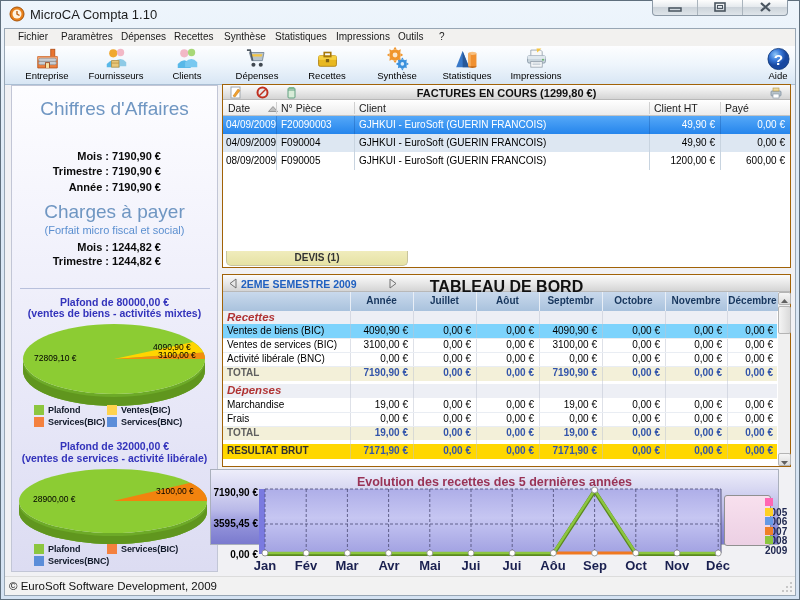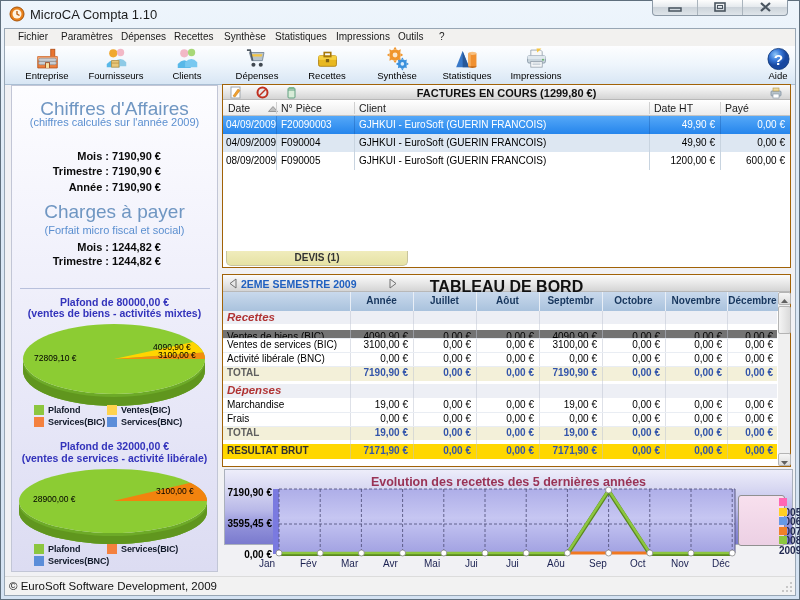--- a/index.html
+++ b/index.html
@@ -42,23 +42,23 @@
 
 .tab { position:absolute; height:15px; background:linear-gradient(180deg,#f0ecbc,#e6e2a4); border:1px solid #c8c49c; border-top:none; border-radius:0 0 5px 5px; text-align:center; font-size:10px; font-weight:bold; color:#333; line-height:14px; }
 
 .trow { position:absolute; left:0; width:554px; font-size:10px; color:#000; }
 .tcell { position:absolute; top:1px; }
 .num { text-align:right; }
 
 .sb { position:absolute; background:#f0f0f0; }
 .sbtn { position:absolute; left:0; width:13px; height:13px; background:linear-gradient(180deg,#f6f6f6,#dcdcdc); border:1px solid #b4b4b4; border-radius:2px; }
 
-#chartpanel { position:absolute; left:224px; top:469px; width:569px; height:76px; border:1px solid #aab0bc; background:linear-gradient(180deg,#ededfa 0%,#d8d8f2 25%,#b8b8e8 55%,#9292da 75%,#7a7ace 100%); }
+#chartpanel { position:absolute; left:210px; top:469px; width:569px; height:76px; border:1px solid #aab0bc; background:linear-gradient(180deg,#ededfa 0%,#d8d8f2 25%,#b8b8e8 55%,#9292da 75%,#7a7ace 100%); }
 .ylab { position:absolute; font-size:10px; font-weight:bold; color:#000; text-align:right; width:60px; }
-.mlab { position:absolute; top:88px; font-size:10px; font-weight:normal; color:#1a2050; width:40px; text-align:left; }
+.mlab { position:absolute; top:88px; font-size:13px; font-weight:bold; color:#1a2050; width:40px; text-align:center; }
 #legend { position:absolute; left:513px; top:25px; width:47px; height:51px; background:linear-gradient(180deg,#f8e0ee,#ecd0e4); border:1px solid #909090; border-radius:3px; padding:2px 0 0 4px; }
 #legend div { font-size:10px; font-weight:bold; color:#202850; height:9.6px; line-height:9.5px;margin-left:36px; }
 #legend i { display:inline-block; width:8px; height:8px; margin-right:3px; }
 
 #status { position:absolute; left:5px; top:576px; width:790px; height:19px; background:#f2f2f2; border-top:1px solid #dcdcdc; font-size:11.5px; color:#111; }
 </style></head>
 <body>
 <div id="frame"></div>
 <div id="title">
   <svg class="abs" style="left:9px;top:6px" width="16" height="16" viewBox="0 0 16 16">
@@ -196,21 +196,20 @@
           </radialGradient>
         </defs>
       <circle cx="16" cy="16" r="13" fill="url(#aidg)" stroke="#103878" stroke-width="1"></circle>
       <text x="16" y="23" text-anchor="middle" font-size="19" font-weight="bold" fill="#ffffff" font-family="Liberation Sans">?</text>
     </svg>
     <div class="lbl">Aide</div>
   </div>
 </div>
 <div id="lpanel">
   <div class="bigblue abs" style="top:12px">Chiffres d'Affaires</div>
-  <div class="subblue abs" style="top:30px">(chiffres calculés sur l'année 2009)</div>
   <div class="statline" style="top:64px"><span class="l">Mois :</span> 7190,90 €</div>
   <div class="statline" style="top:79px"><span class="l">Trimestre :</span> 7190,90 €</div>
   <div class="statline" style="top:95px"><span class="l">Année :</span> 7190,90 €</div>
   <div class="bigblue abs" style="top:115px">Charges à payer</div>
   <div class="subblue abs" style="top:138px">(Forfait micro fiscal et social)</div>
   <div class="statline" style="top:155px"><span class="l">Mois :</span> 1244,82 €</div>
   <div class="statline" style="top:169px"><span class="l">Trimestre :</span> 1244,82 €</div>
   <div class="abs" style="left:8px;top:202px;width:190px;height:1px;background:#b8c0dc"></div>
   <div class="ptitle" style="top:210px">Plafond de 80000,00 €</div>
   <div class="ptitle" style="top:221px">(ventes de biens - activités mixtes)</div>
@@ -264,21 +263,21 @@
         <rect x="4" y="8" width="6" height="4" fill="#fff" stroke="#8090a0" stroke-width="0.6"></rect>
       </svg>
   </div>
   <div class="abs" style="left:0;top:15px;width:567px;height:16px;background:linear-gradient(180deg,#ffffff,#ececec);border-bottom:1px solid #c4c4c4;font-size:10.5px;color:#1a1a1a">
     <span class="abs" style="left:5px;top:2px">Date</span>
     <svg class="abs" style="left:45px;top:6px" width="10" height="6" viewBox="0 0 10 6">
         <path d="M5 0.5 L9.5 5.5 L0.5 5.5 Z" fill="#c0c0c0" stroke="#888" stroke-width="0.8"></path>
       </svg>
     <span class="abs" style="left:58px;top:2px">N° Pièce</span>
     <span class="abs" style="left:136px;top:2px">Client</span>
-    <span class="abs" style="left:431px;top:2px">Date HT</span>
+    <span class="abs" style="left:431px;top:2px">Client HT</span>
     <span class="abs" style="left:502px;top:2px">Payé</span>
     <i class="abs" style="left:53px;top:2px;width:1px;height:12px;background:#d0d0d0"></i>
     <i class="abs" style="left:131px;top:2px;width:1px;height:12px;background:#d0d0d0"></i>
     <i class="abs" style="left:426px;top:2px;width:1px;height:12px;background:#d0d0d0"></i>
     <i class="abs" style="left:497px;top:2px;width:1px;height:12px;background:#d0d0d0"></i>
   </div>
   <div class="frow" style="top:31px;background:linear-gradient(180deg,#55a8f8,#2585ec);color:#fff">
     <span class="cdate">04/09/2009</span>
       <span class="cpiece">F20090003</span>
       <span class="cclient">GJHKUI - EuroSoft (GUERIN FRANCOIS)</span>
@@ -333,21 +332,21 @@
 <i class="abs" style="left:379px;top:0;width:1px;height:19px;background:#e8eef6"></i>
 <span class="abs" style="left:442px;top:3px;width:62px;text-align:center">Novembre</span>
 <i class="abs" style="left:442px;top:0;width:1px;height:19px;background:#e8eef6"></i>
 <span class="abs" style="left:504px;top:3px;width:51px;text-align:center">Décembre</span>
 <i class="abs" style="left:504px;top:0;width:1px;height:19px;background:#e8eef6"></i>
 </div>
   <div id="tbody" class="abs" style="left:0;top:36px;width:555px;height:148px">
 <div class="trow" style="top:0px;height:13px;background:#edeff5">
         <span class="abs" style="left:4px;top:0;font-size:11.5px;font-weight:bold;font-style:italic;color:#b03333">Recettes</span>
       </div>
-<div class="trow" style="top:19px;height:14px;background:#737373">
+<div class="trow" style="top:13px;height:14px;background:#7dd3fc">
         <span class="tcell" style="left:4px">Ventes de biens (BIC)</span>
         <span class="abs num" style="left:127px;top:1px;width:58px;color:#000">4090,90 €</span>
         <span class="abs num" style="left:190px;top:1px;width:58px;color:#000">0,00 €</span>
         <span class="abs num" style="left:253px;top:1px;width:58px;color:#000">0,00 €</span>
         <span class="abs num" style="left:316px;top:1px;width:58px;color:#000">4090,90 €</span>
         <span class="abs num" style="left:379px;top:1px;width:58px;color:#000">0,00 €</span>
         <span class="abs num" style="left:442px;top:1px;width:57px;color:#000">0,00 €</span>
         <span class="abs num" style="left:504px;top:1px;width:46px;color:#000">0,00 €</span>
       </div>
 <div class="trow" style="top:27px;height:14px;background:#fff">

